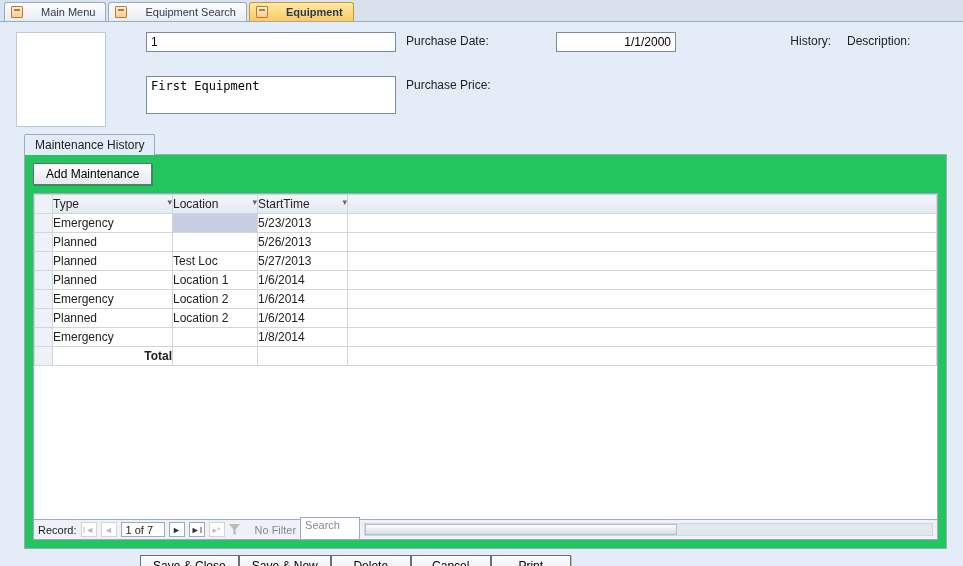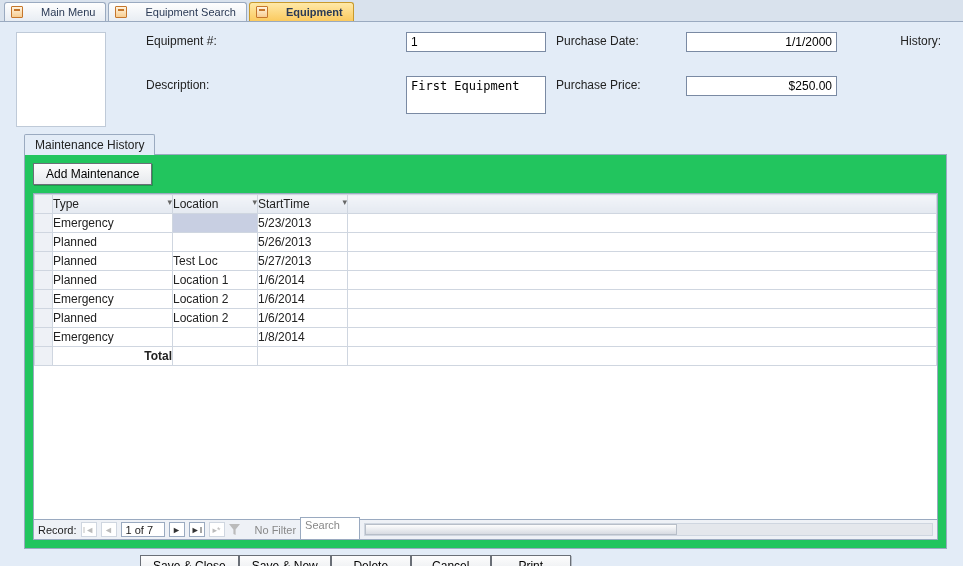--- a/index.html
+++ b/index.html
@@ -186,31 +186,29 @@
     <span class="wintab-icon"></span>
     <span>Equipment Search</span>
   </div>
   <div class="wintab active">
     <span class="wintab-icon"></span>
     <span>Equipment</span>
   </div>
 </div>
 
 <div class="form-area">
-  <div class="lbl">Equipment #:</div>
   <input class="txt" value="1" style="">
   <div class="lbl">Purchase Date:</div>
   <input class="txt right" value="1/1/2000" style="">
   <div class="lbl" style="text-align:right;padding-right:6px;">History:</div>
   <div class="picture-box"></div>
 
   <div class="lbl">Description:</div>
   <textarea class="txt" style="">First Equipment</textarea>
   <div class="lbl">Purchase Price:</div>
-  <input class="txt right" value="$250.00" style="">
   <div></div>
 </div>
 
 <div class="subform-wrap">
   <div class="subtab">Maintenance History</div>
   <div class="subform">
     <div>
       <button class="btn">Add Maintenance</button>
     </div>
     <div class="grid-wrap">

